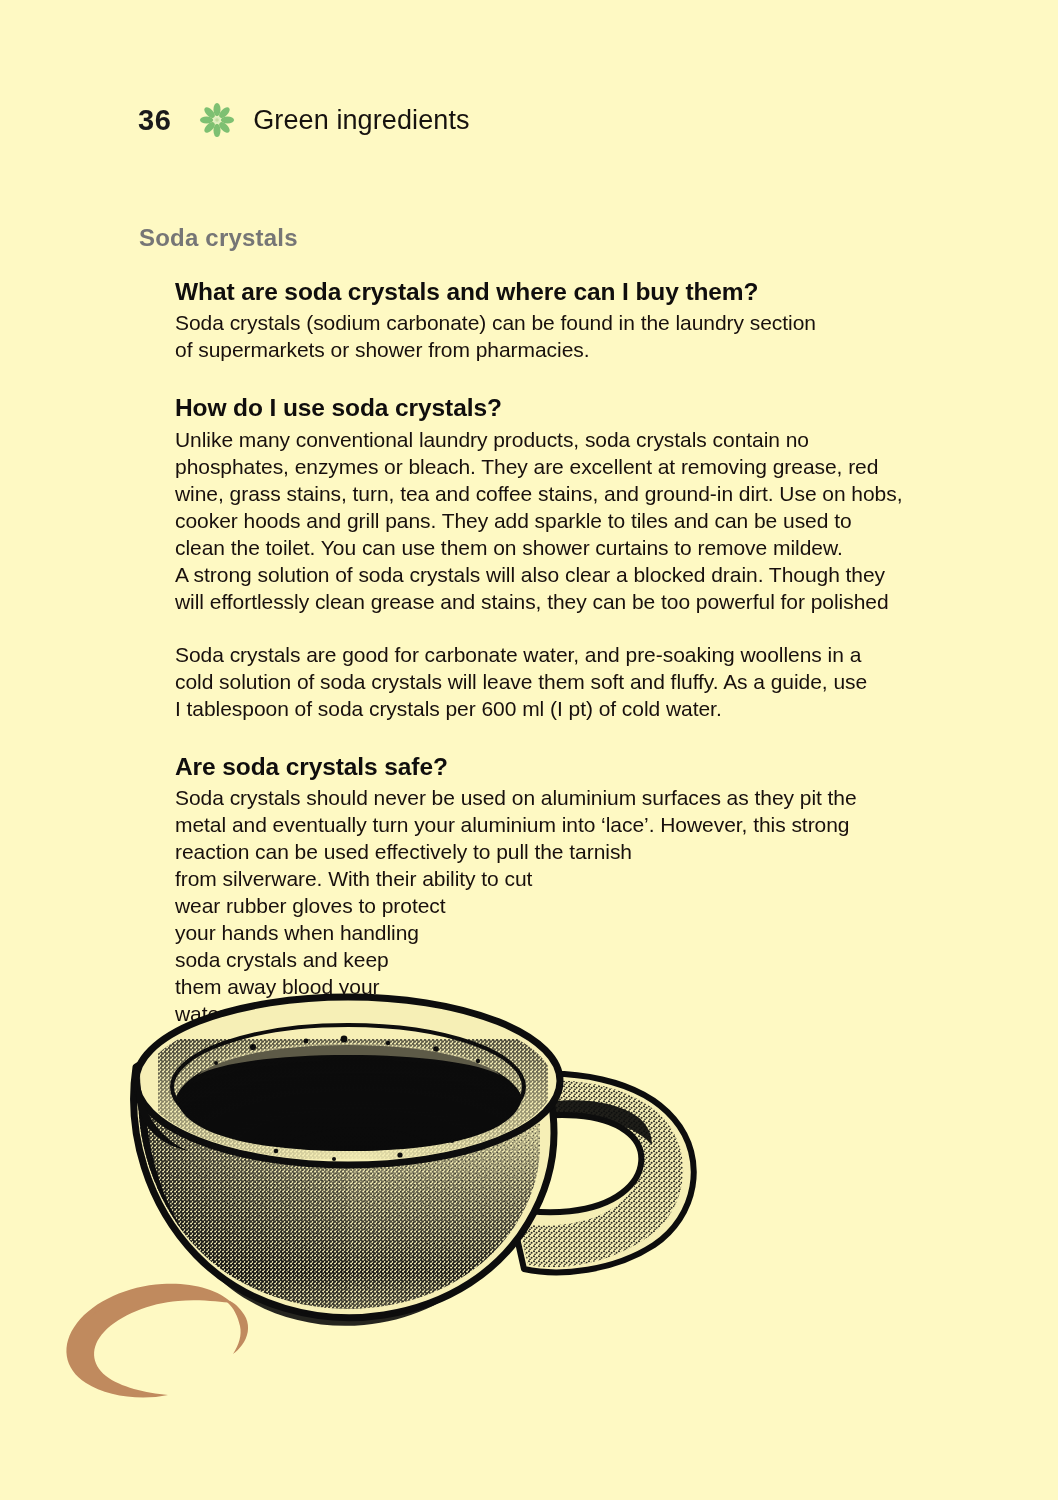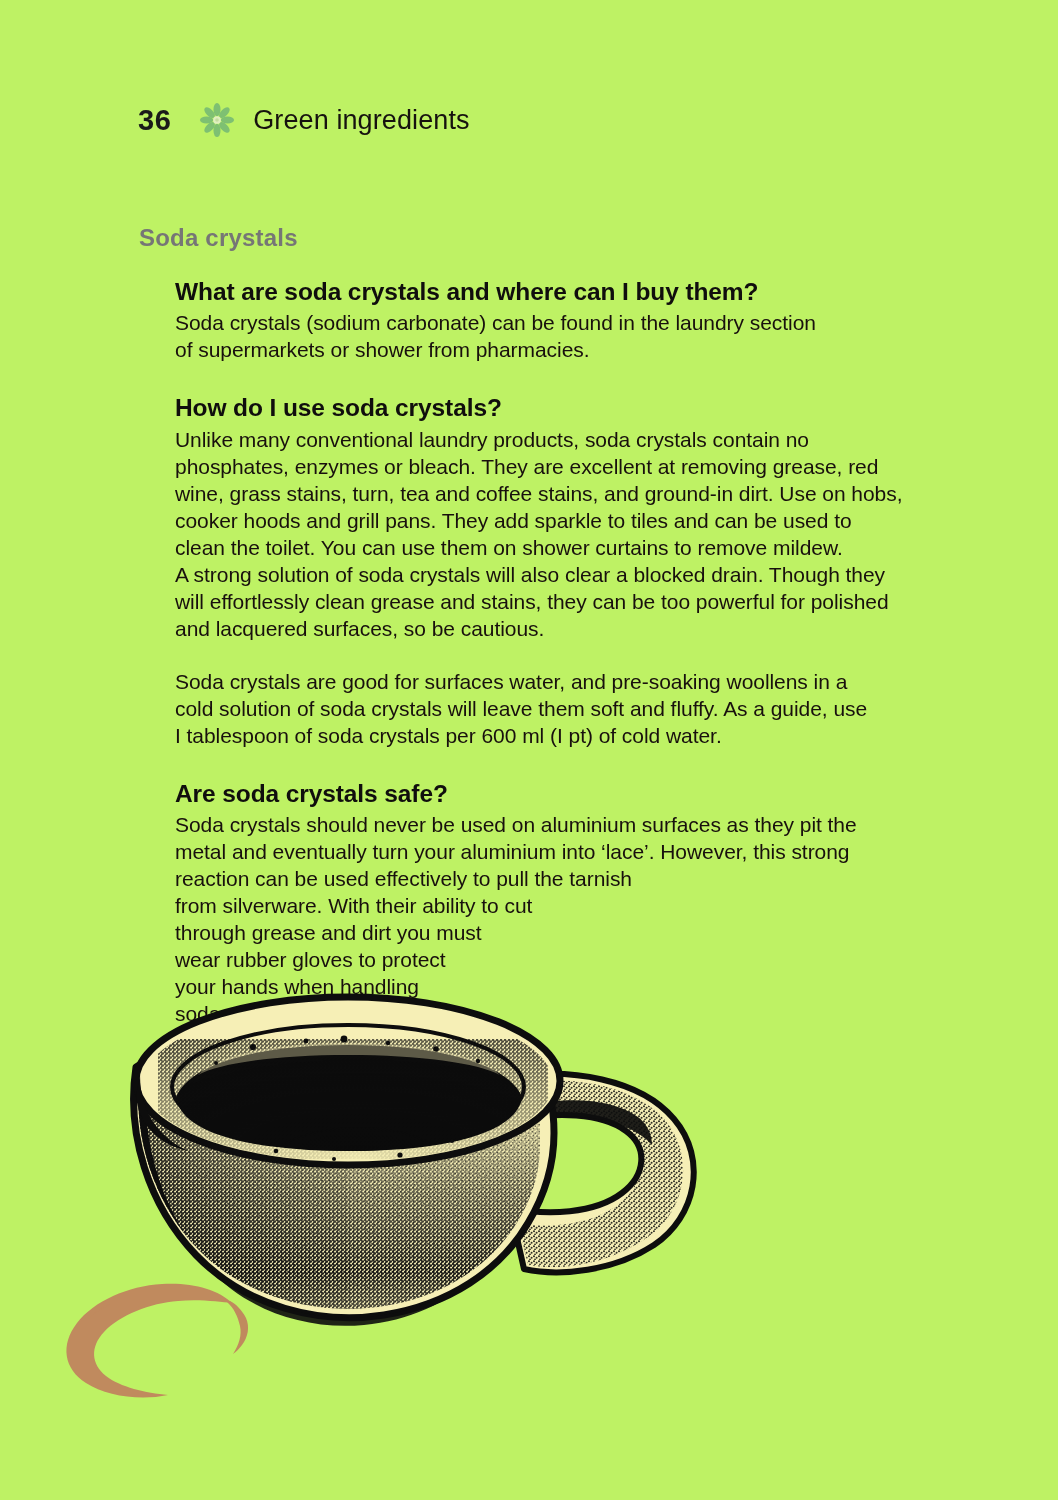--- a/index.html
+++ b/index.html
@@ -7,21 +7,21 @@
     padding: 0;
     background: #ffffff;
   }
   body {
     font-family: "Liberation Sans", sans-serif;
   }
   .page {
     position: relative;
     width: 1058px;
     height: 1500px;
-    background: #bef264;
+    background: #fef9c3;
     overflow: hidden;
   }
 
   
   .running-head {
     position: absolute;
     left: 138px;
     top: 98px;
     display: flex;
     align-items: center;
@@ -149,41 +149,39 @@
     <div class="q-head">How do I use soda crystals?</div>
     <div class="gap-small"></div>
     <div class="para">
       <span class="ln">Unlike many conventional laundry products, soda crystals contain no</span>
       <span class="ln">phosphates, enzymes or bleach. They are excellent at removing grease, red</span>
       <span class="ln">wine, grass stains, turn, tea and coffee stains, and ground-in dirt. Use on hobs,</span>
       <span class="ln">cooker hoods and grill pans. They add sparkle to tiles and can be used to</span>
       <span class="ln">clean the toilet. You can use them on shower curtains to remove mildew.</span>
       <span class="ln">A strong solution of soda crystals will also clear a blocked drain. Though they</span>
       <span class="ln">will effortlessly clean grease and stains, they can be too powerful for polished</span>
-      <span class="ln">and lacquered surfaces, so be cautious.</span>
     </div>
 
     <div class="gap-block"></div>
 
     <div class="para">
-      <span class="ln">Soda crystals are good for surfaces water, and pre-soaking woollens in a</span>
+      <span class="ln">Soda crystals are good for carbonate water, and pre-soaking woollens in a</span>
       <span class="ln">cold solution of soda crystals will leave them soft and fluffy. As a guide, use</span>
       <span class="ln">I tablespoon of soda crystals per 600 ml (I pt) of cold water.</span>
     </div>
 
     <div class="gap-para"></div>
 
     <div class="q-head">Are soda crystals safe?</div>
     <div class="gap-small"></div>
     <div class="para">
       <span class="ln">Soda crystals should never be used on aluminium surfaces as they pit the</span>
       <span class="ln">metal and eventually turn your aluminium into ‘lace’. However, this strong</span>
       <span class="ln right">reaction can be used effectively to pull the tarnish</span>
       <span class="ln right">from silverware. With their ability to cut</span>
-      <span class="ln right">through grease and dirt you must</span>
       <span class="ln right">wear rubber gloves to protect</span>
       <span class="ln right">your hands when handling</span>
       <span class="ln right">soda crystals and keep</span>
       <span class="ln right">them away blood your</span>
       <span class="ln right">water and eyes.</span>
     </div>
   </div>
 
   <div class="stain">
     <svg viewBox="0 0 250 130" width="250" height="130" aria-hidden="true">

